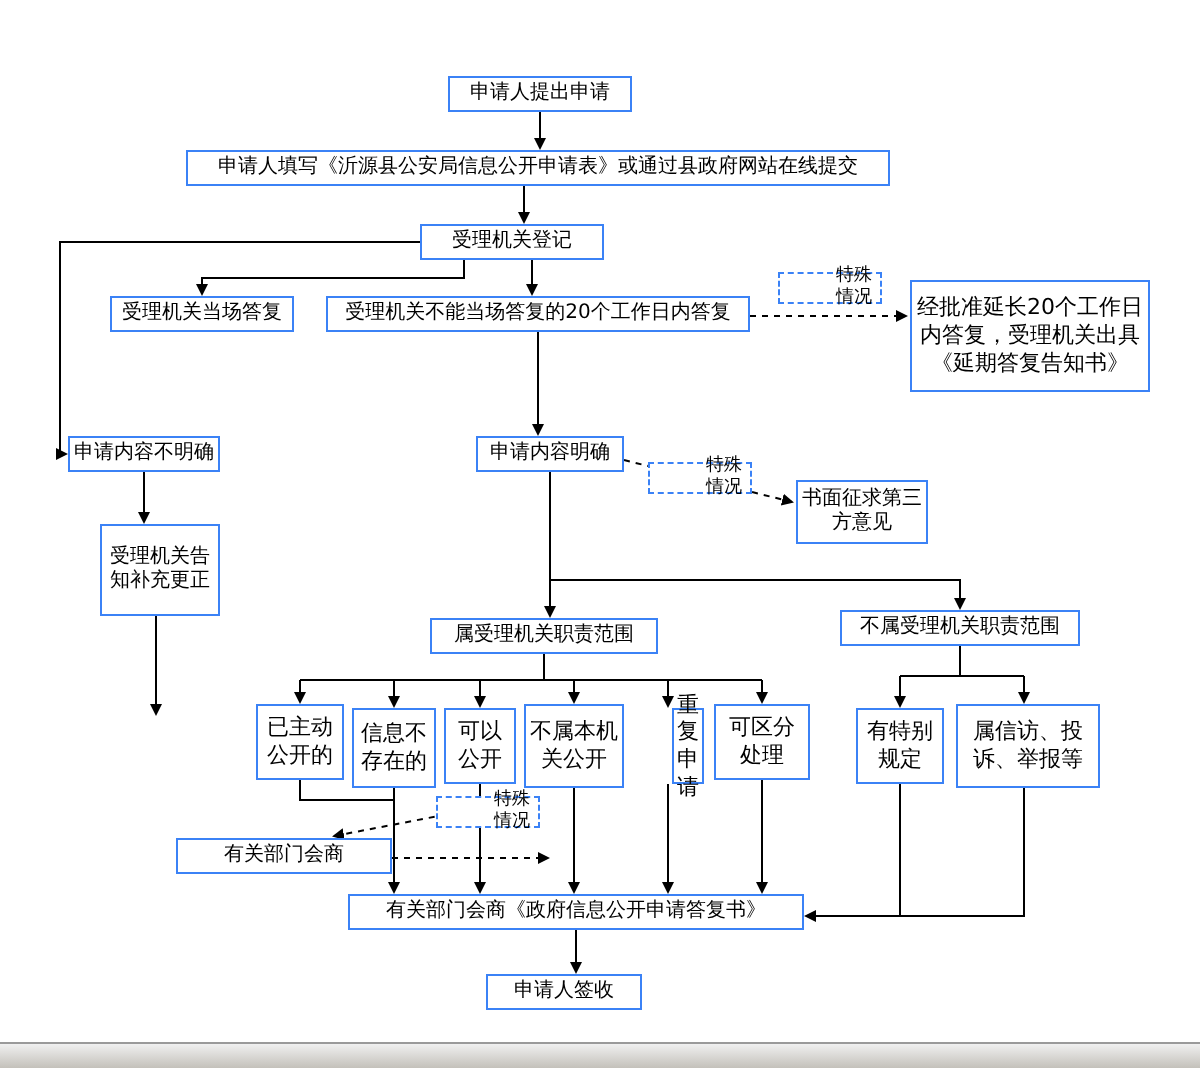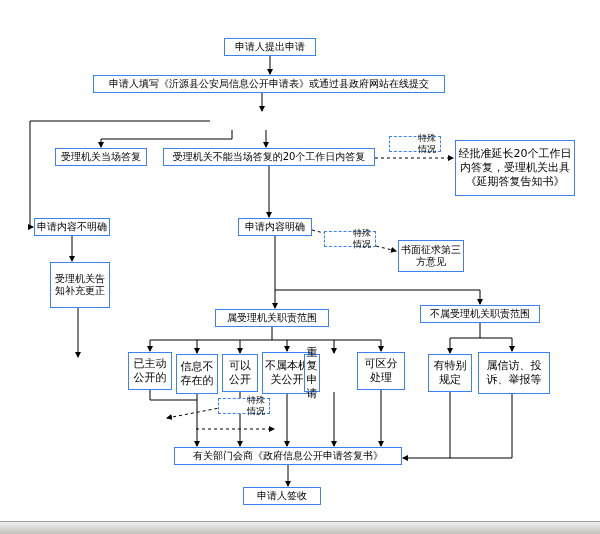--- a/index.html
+++ b/index.html
@@ -71,20 +71,21 @@
     <polyline points="375,158 453,158" fill="none" stroke="#000" stroke-width="1" stroke-dasharray="3,3" marker-end="url(#arrow)"></polyline>
     <polyline points="312,230 396,251" fill="none" stroke="#000" stroke-width="1" stroke-dasharray="3,3" marker-end="url(#arrow)"></polyline>
     <polyline points="235,405 167,418" fill="none" stroke="#000" stroke-width="1" stroke-dasharray="3,3" marker-end="url(#arrow)"></polyline>
     <polyline points="196,429 274,429" fill="none" stroke="#000" stroke-width="1" stroke-dasharray="3,3" marker-end="url(#arrow)"></polyline>
   </svg>
 
   <div class="node" style="left:224px;top:38px;width:92px;height:18px">申请人提出申请</div>
 
   <div class="node" style="left:93px;top:75px;width:352px;height:18px">申请人填写《沂源县公安局信息公开申请表》或通过县政府网站在线提交</div>
 
+  <div class="node" style="left:210px;top:112px;width:92px;height:18px">受理机关登记</div>
 
   <div class="node" style="left:55px;top:148px;width:92px;height:18px">受理机关当场答复</div>
 
   <div class="node" style="left:163px;top:148px;width:212px;height:18px">受理机关不能当场答复的20个工作日内答复</div>
 
   <div class="node dashed" style="left:389px;top:136px;width:52px;height:16px">特殊情况</div>
 
   <div class="node small" style="left:455px;top:140px;width:120px;height:56px">经批准延长20个工作日内答复，受理机关出具《延期答复告知书》</div>
 
   <div class="node" style="left:34px;top:218px;width:76px;height:18px">申请内容不明确</div>
@@ -103,29 +104,30 @@
 
 
   <div class="node small" style="left:176px;top:354px;width:42px;height:40px">信息不存在的</div>
 
   <div class="node small" style="left:128px;top:352px;width:44px;height:38px">已主动公开的</div>
 
   <div class="node small" style="left:222px;top:354px;width:36px;height:38px">可以公开</div>
 
   <div class="node small" style="left:262px;top:352px;width:50px;height:42px">不属本机关公开</div>
 
-  <div class="node small" style="left:304px;top:354px;width:16px;height:38px">重复申请</div>
+  <div class="node small" style="left:336px;top:354px;width:16px;height:38px">重复申请</div>
 
   <div class="node small" style="left:357px;top:352px;width:48px;height:38px">可区分处理</div>
 
   <div class="node small" style="left:428px;top:354px;width:44px;height:38px">有特别规定</div>
 
   <div class="node small" style="left:478px;top:352px;width:72px;height:42px">属信访、投诉、举报等</div>
 
   <div class="node dashed" style="left:218px;top:398px;width:52px;height:16px">特殊情况</div>
 
+  <div class="node" style="left:88px;top:419px;width:108px;height:18px">有关部门会商</div>
 
   <div class="node" style="left:174px;top:447px;width:228px;height:18px">有关部门会商《政府信息公开申请答复书》</div>
 
   <div class="node" style="left:243px;top:487px;width:78px;height:18px">申请人签收</div>
 
   <div class="bottom-bar"></div>
 </div>
 
 </body></html>

